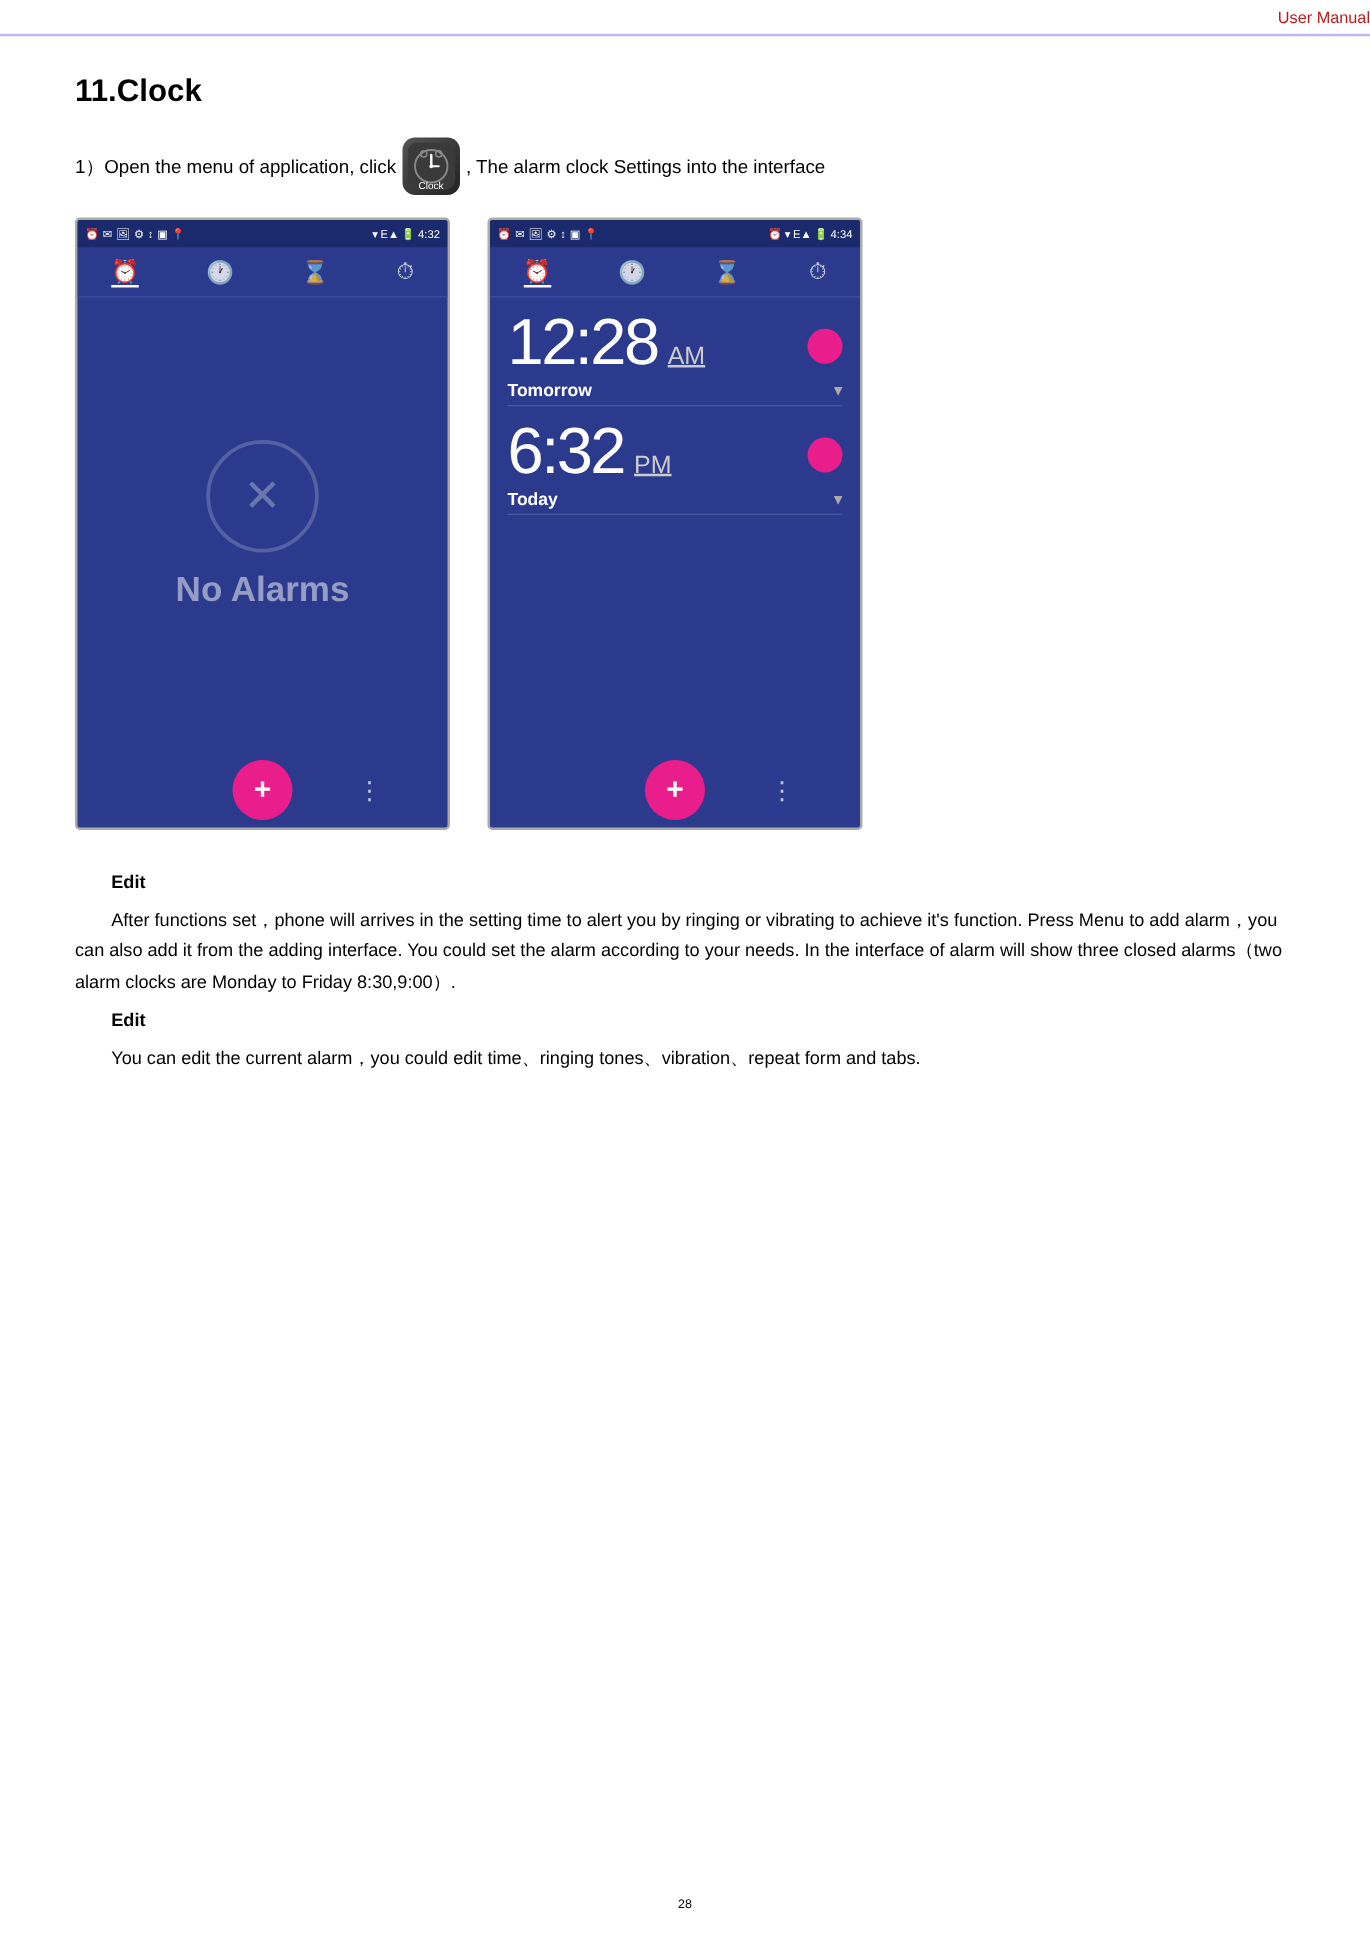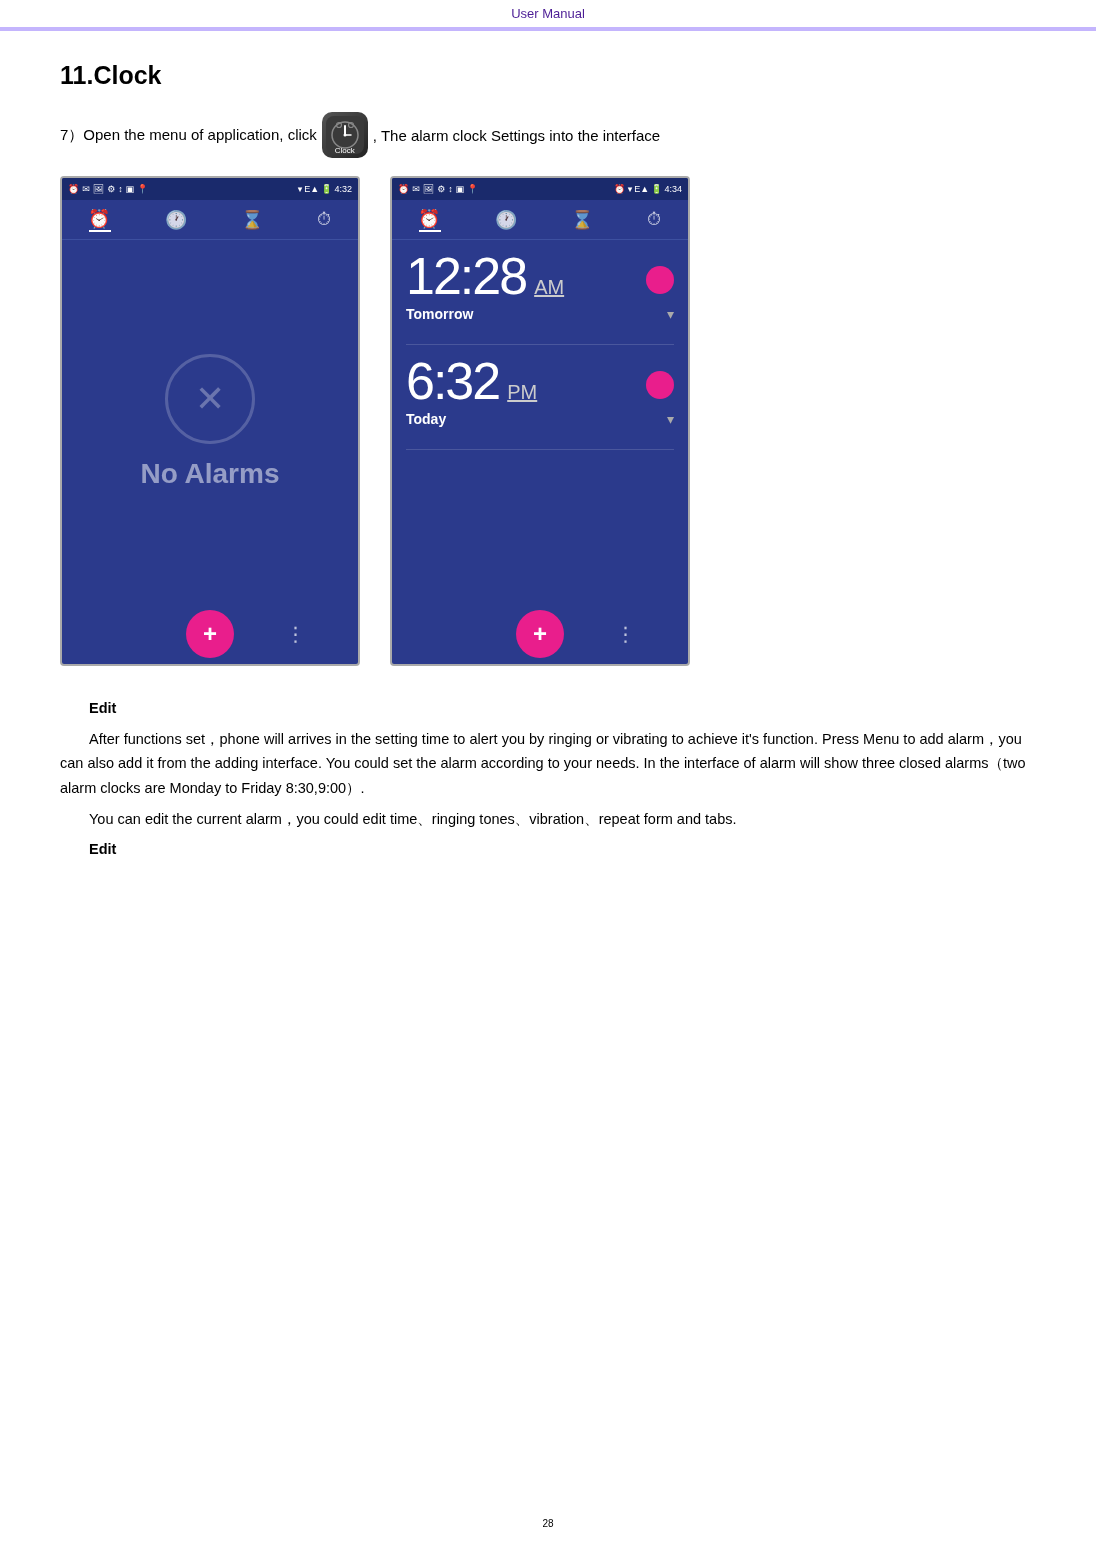--- a/index.html
+++ b/index.html
@@ -7,25 +7,25 @@
       background: #fff;
       font-family: Arial, sans-serif;
       width: 1096px;
       min-height: 1559px;
       position: relative;
       color: #000;
     }
 
     
     .page-header {
-      text-align: center;
-      border-bottom: 4px solid #c4b5fd;
+      text-align: right;
+      border-bottom: 2px solid #c4b5fd;
       padding: 6px 0;
       font-size: 13px;
-      color: #4c1d95;
+      color: #b91c1c;
     }
 
     .page-content {
       padding: 30px 60px 60px 60px;
     }
 
     
     .section-title {
       font-size: 25px;
       font-weight: bold;
@@ -186,21 +186,21 @@
       flex-direction: column;
       padding: 10px 14px;
       gap: 10px;
       overflow: hidden;
     }
 
     .alarm-item {
       display: flex;
       flex-direction: column;
       border-bottom: 1px solid rgba(255,255,255,0.15);
-      padding-bottom: 22px;
+      padding-bottom: 4px;
       justify-content: flex-end;
     }
 
     .alarm-time-row {
       display: flex;
       align-items: baseline;
       gap: 4px;
     }
 
     .alarm-time {
@@ -313,21 +313,21 @@
   <span>User    Manual</span>
 </div>
 
 <div class="page-content">
 
   <div class="section-title">
     <span>11.</span><span>Clock</span>
   </div>
 
   <div class="step-line">
-    <span>7）Open the menu of application, click</span>
+    <span>1）Open the menu of application, click</span>
 
     <span class="clock-app-icon">
       <svg viewBox="0 0 38 38" xmlns="http://www.w3.org/2000/svg">
 
         <rect width="38" height="38" rx="8" fill="#3a3a3a"></rect>
 
         <circle cx="19" cy="19" r="13" fill="none" stroke="#888" stroke-width="1.5"></circle>
 
         <line x1="19" y1="19" x2="19" y2="10" stroke="#fff" stroke-width="2" stroke-linecap="round"></line>
 
@@ -454,21 +454,21 @@
       </div>
     </div>
 
   </div>
 
   <div class="text-section">
     <p class="indent-para">
       <span class="label-bold">Edit</span>
     </p>
     <p class="indent-para">After functions set，phone will arrives in the setting time to alert you by ringing or vibrating to achieve it's function. Press Menu to add alarm，you can also add it from the adding interface. You could set the alarm according to your needs. In the interface of alarm will show three closed alarms（two alarm clocks are Monday to Friday 8:30,9:00）.</p>
-    <p class="indent-para">You can edit the current alarm，you could edit time、ringing tones、vibration、repeat form and tabs.</p>
     <p class="indent-para">
       <span class="label-bold">Edit</span>
     </p>
+    <p class="indent-para">You can edit the current alarm，you could edit time、ringing tones、vibration、repeat form and tabs.</p>
   </div>
 
 </div>
 
 <div class="page-number">28</div>
 
 </body></html>

